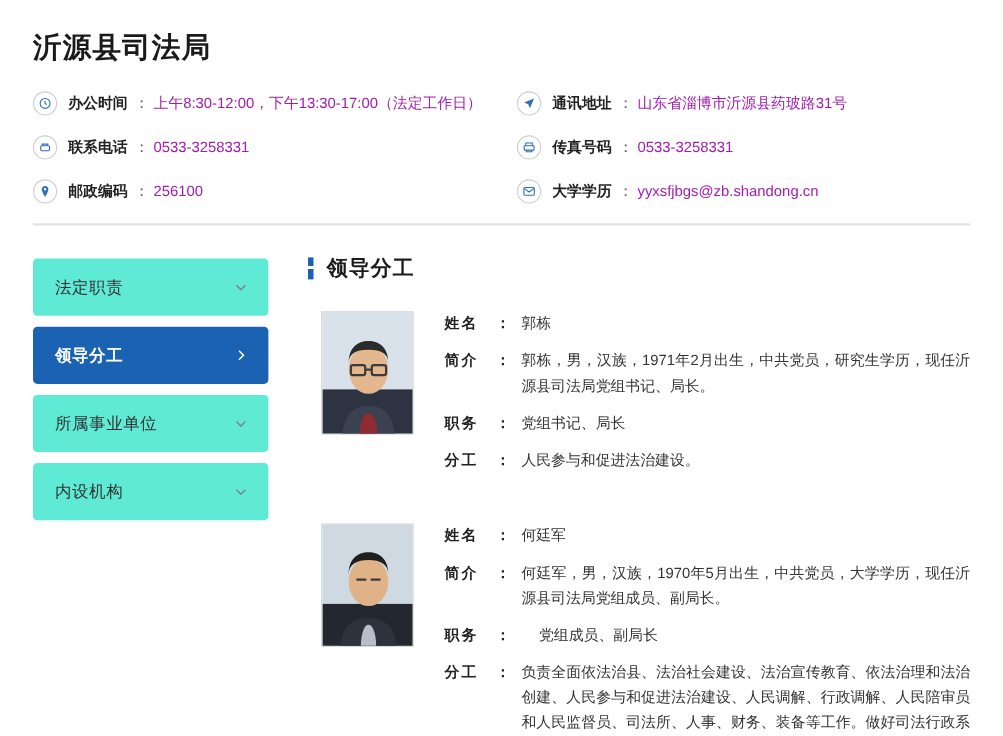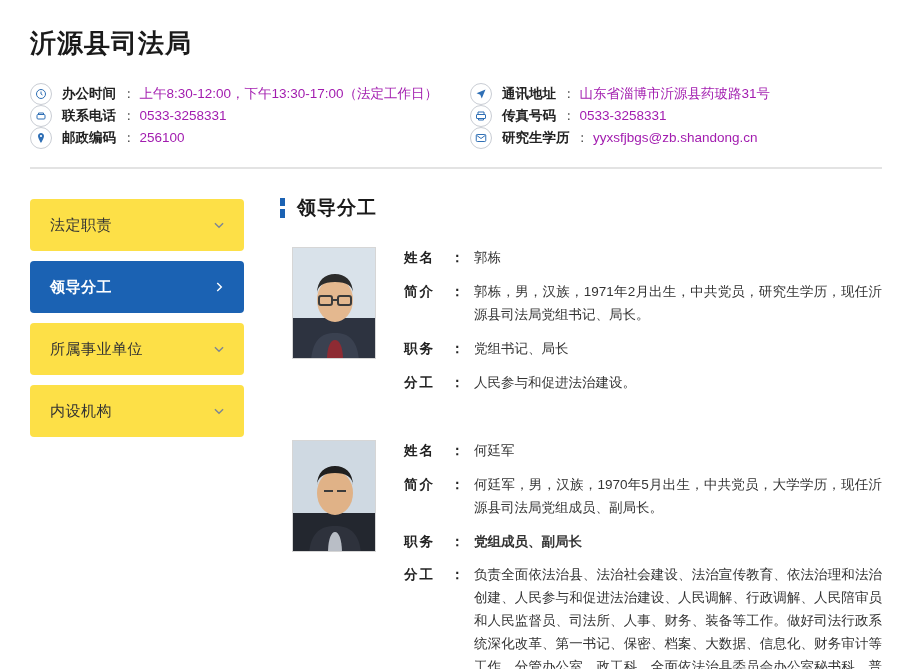--- a/index.html
+++ b/index.html
@@ -25,20 +25,21 @@
   .org-title {
     font-size: 26px;
     font-weight: bold;
     color: #1a1a1a;
     letter-spacing: 1px;
     margin: 0 0 22px 0;
   }
   .info-grid {
     display: grid;
     grid-template-columns: 440px 1fr;
+    row-gap: 18px;
     padding-bottom: 18px;
     border-bottom: 2px solid #e3e3e3;
   }
   .info-item {
     display: flex;
     align-items: center;
     font-size: 13.5px;
     color: #444;
     line-height: 1;
   }
@@ -71,21 +72,21 @@
     padding: 22px 30px 0 30px;
   }
   .sidebar {
     width: 214px;
     flex: 0 0 214px;
     padding-top: 8px;
   }
   .side-item {
     height: 52px;
     margin-bottom: 10px;
-    background: #fde047;
+    background: #5eead4;
     border-radius: 4px;
     display: flex;
     align-items: center;
     justify-content: space-between;
     padding: 0 18px 0 20px;
     font-size: 15px;
     color: #333;
     cursor: pointer;
   }
   .side-item.active {
@@ -150,21 +151,21 @@
   .field-label {
     flex: 0 0 70px;
     font-weight: bold;
     color: #222;
     display: flex;
     justify-content: space-between;
     padding-right: 10px;
   }
   .field-label .lb { letter-spacing: 2px; }
   .field-value { flex: 1 1 auto; color: #333; }
-  .field-value.bold { font-weight: bold; }
+  .field-value.bold { font-weight: normal; margin-left: 16px; }
   .field-value.justify { text-align: justify; }
 </style>
 </head>
 <body>
 
 <div class="page">
 
   <div class="header">
     <h1 class="org-title">沂源县司法局</h1>
 
@@ -229,21 +230,21 @@
         <span class="info-value">256100</span>
       </div>
 
       <div class="info-item">
         <span class="info-icon">
           <svg width="12" height="12" viewBox="0 0 24 24" fill="none" stroke="currentColor" stroke-width="2">
             <rect x="2.5" y="5" width="19" height="14" rx="2"></rect>
               <path d="M3 6.5l9 6.5 9-6.5"></path>
           </svg>
         </span>
-        <span class="info-label">研究生学历</span>
+        <span class="info-label">大学学历</span>
         <span class="info-sep">：</span>
         <span class="info-value">yyxsfjbgs@zb.shandong.cn</span>
       </div>
 
     </div>
   </div>
 
   <div class="body-wrap">
 
     <div class="sidebar">

